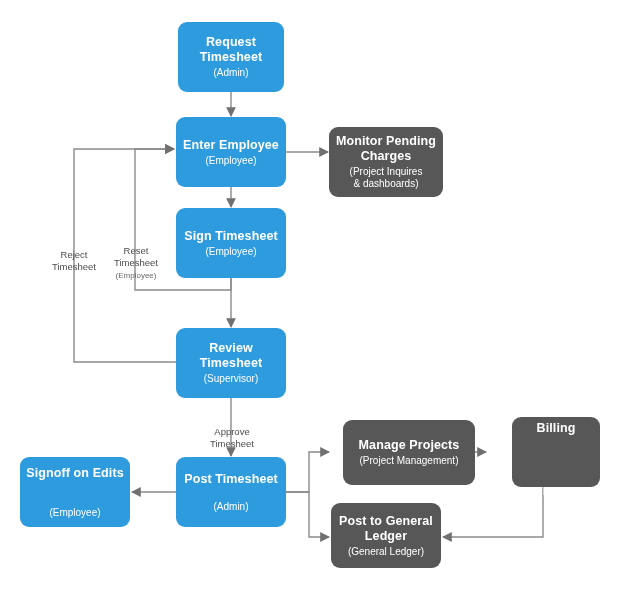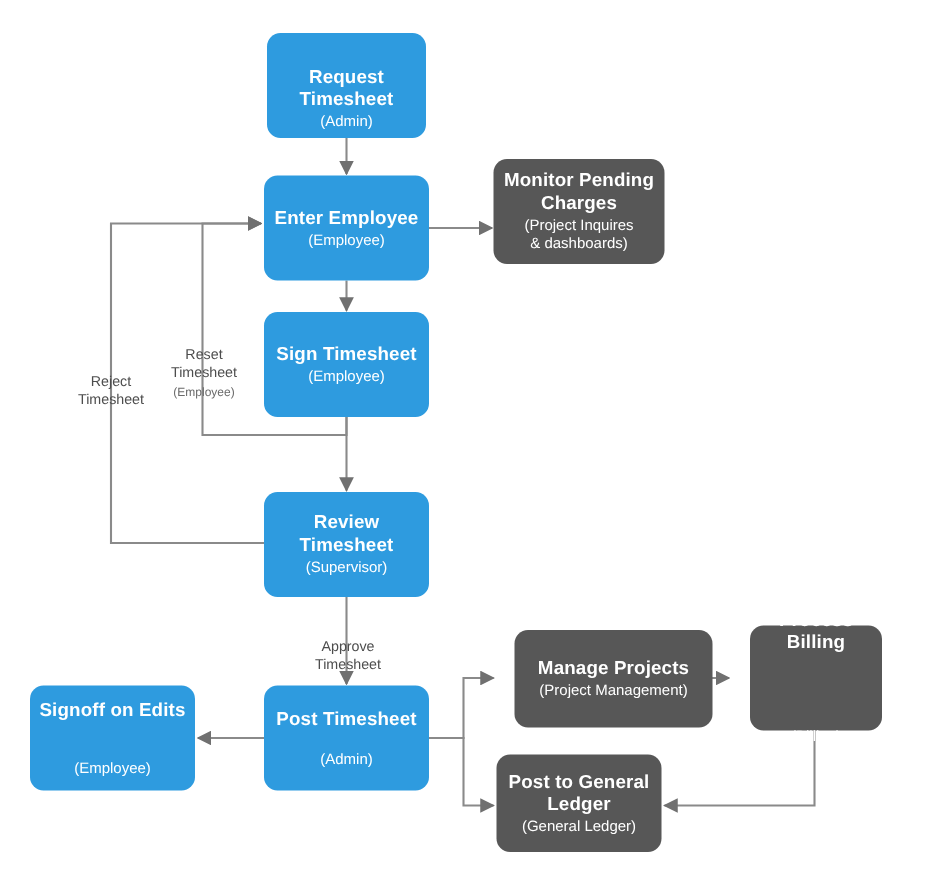--- a/index.html
+++ b/index.html
@@ -101,32 +101,32 @@
       <path d="M 286 492 L 309 492 L 309 452 L 329 452" marker-end="url(#arrowhead)"></path>
 
       <path d="M 286 492 L 309 492 L 309 537 L 329 537" marker-end="url(#arrowhead)"></path>
 
       <path d="M 441 452 L 486 452" marker-end="url(#arrowhead)"></path>
 
       <path d="M 543 487 L 543 537 L 443 537" marker-end="url(#arrowhead)"></path>
     </g>
   </svg>
 
-  <div class="node blue" style="left:178px; top:22px; width:106px; height:70px;justify-content:flex-end;">
+  <div class="node blue" style="left:178px; top:22px; width:106px; height:70px;">
     <div class="node-title">Request
 Timesheet</div>
     <div class="node-sub">(Admin)</div>
   </div>
 
   <div class="node blue" style="left:176px; top:117px; width:110px; height:70px;">
     <div class="node-title">Enter Employee</div>
     <div class="node-sub">(Employee)</div>
   </div>
 
-  <div class="node gray" style="left:329px; top:106px; width:114px; height:70px;">
+  <div class="node gray" style="left:329px; top:127px; width:114px; height:70px;">
     <div class="node-title">Monitor Pending
 Charges</div>
     <div class="node-sub">(Project Inquires
 &amp; dashboards)</div>
   </div>
 
   <div class="node blue" style="left:176px; top:208px; width:110px; height:70px;">
     <div class="node-title">Sign Timesheet</div>
     <div class="node-sub">(Employee)</div>
   </div>
@@ -145,37 +145,37 @@
   <div class="node blue" style="left:176px; top:457px; width:110px; height:70px;gap:12px;">
     <div class="node-title">Post Timesheet</div>
     <div class="node-sub">(Admin)</div>
   </div>
 
   <div class="node gray" style="left:331px; top:420px; width:132px; height:65px;margin-left:12px;">
     <div class="node-title">Manage Projects</div>
     <div class="node-sub">(Project Management)</div>
   </div>
 
-  <div class="node gray" style="left:500px; top:417px; width:88px; height:70px;gap:48px;">
+  <div class="node gray" style="left:512px; top:417px; width:88px; height:70px;gap:48px;">
     <div class="node-title">Process Billing</div>
     <div class="node-sub">(Billing)</div>
   </div>
 
   <div class="node gray" style="left:331px; top:503px; width:110px; height:65px;">
     <div class="node-title">Post to General
 Ledger</div>
     <div class="node-sub">(General Ledger)</div>
   </div>
 
   <div class="edge-label" style="left:38px; top:236px; width:72px;">
     <span>Reject
 Timesheet</span>
   </div>
 
-  <div class="edge-label" style="left:100px; top:218px; width:72px;">
+  <div class="edge-label" style="left:100px; top:232px; width:72px;">
     <span>Reset
 Timesheet</span>
     <span class="sub">(Employee)</span>
   </div>
 
   <div class="edge-label" style="left:195px; top:413px; width:74px;">
     <span>Approve
 Timesheet</span>
   </div>
 

